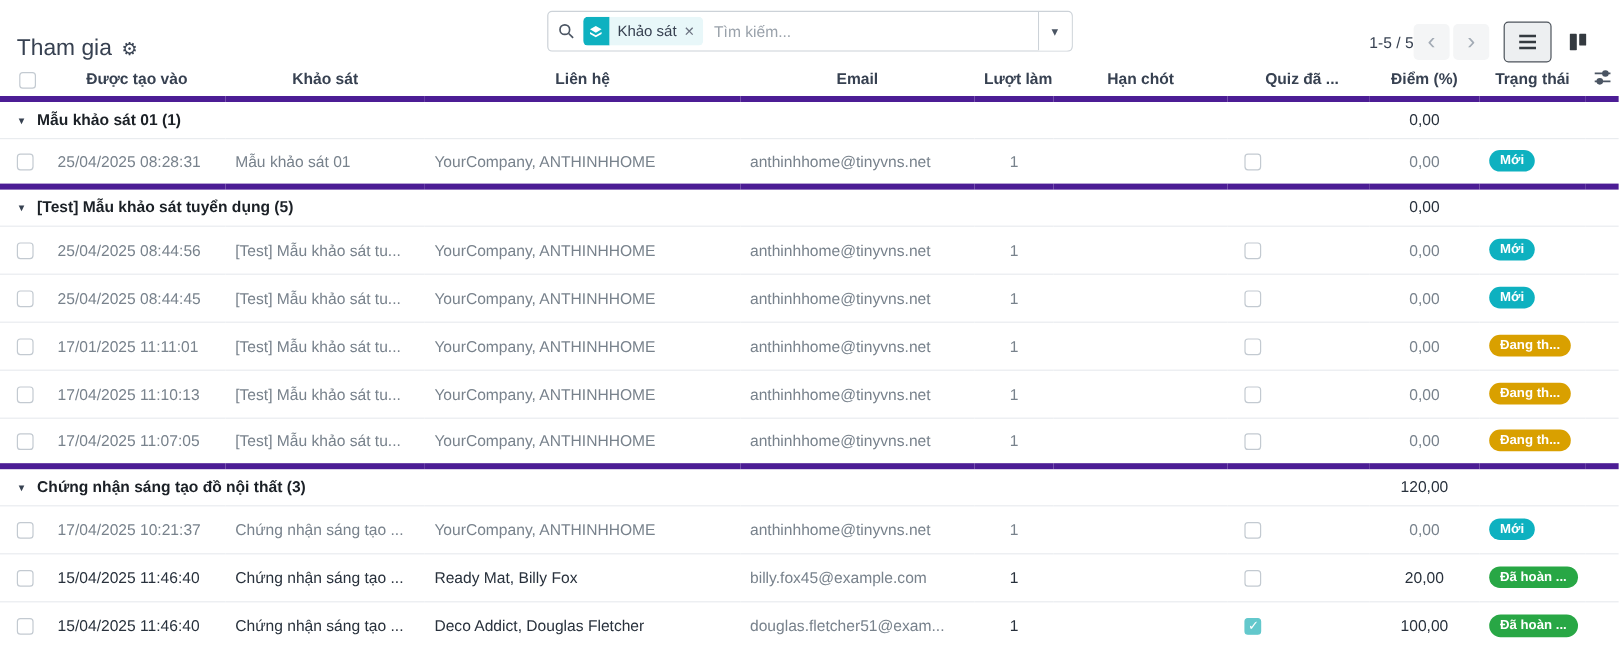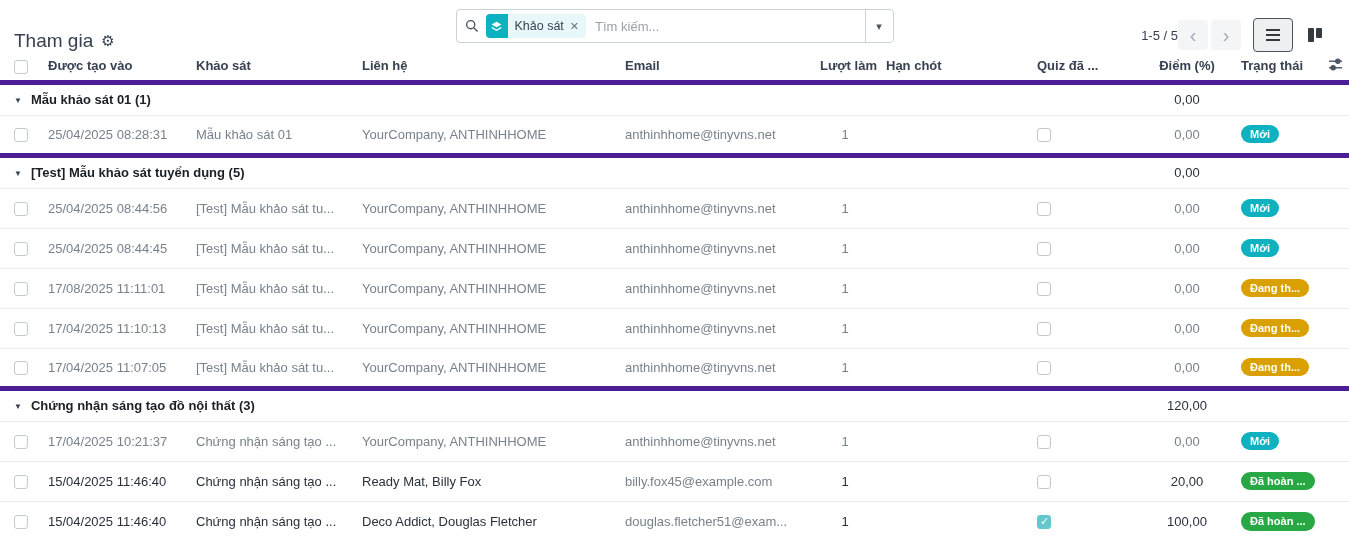--- a/index.html
+++ b/index.html
@@ -35,21 +35,21 @@
   .topbar-right { margin-left:auto; display:flex; align-items:center; }
   .pager-range { font-size:13px; color:#374151; }
   .pager-btn { width:30px; height:30px; border:none; border-radius:4px; background:#f4f5f6; color:#a3abb5; font-size:20px; line-height:26px; cursor:pointer; padding:0; font-family:inherit; }
   .pager-btn + .pager-btn { margin-left:3px; }
   .view-switcher { display:flex; gap:2px; margin-left:12px; }
   .view-btn { width:40px; height:34px; display:flex; align-items:center; justify-content:center; background:transparent; border:1px solid transparent; border-radius:4px; cursor:pointer; padding:0; }
   .view-btn.active { background:#edeff1; border-color:#4c535b; }
 
   
   table { width:1349px; border-collapse:collapse; table-layout:fixed; font-size:13px; }
-  thead th { height:30px; padding:0 8px; text-align:left; font-weight:600; color:#374151; border-bottom:1px solid #d5dade; white-space:nowrap; overflow:hidden; }
+  thead th { height:30px; padding:0 8px; text-align:center; font-weight:600; color:#374151; border-bottom:1px solid #d5dade; white-space:nowrap; overflow:hidden; }
   tbody td { height:40px; padding:0 8px; border-top:1px solid #e9ecef; white-space:nowrap; overflow:hidden; color:#28313c; }
   tr.muted-row td { color:#78828c; }
   .num { text-align:center; }
   .c-check { padding-left:14px !important; }
   .quiz-cell { padding-left:14px !important; }
   .opt { text-align:center; padding:0 4px !important; }
 
   tr.group-row td { height:33px; border-top:5px solid #4c1d95; background:#fff; }
   .group-label { font-weight:700; color:#1b2026; }
   .group-caret { font-size:8px; color:#374151; margin-right:9px; vertical-align:1px; }
@@ -219,21 +219,21 @@
       <td class="email-cell">anthinhhome@tinyvns.net</td>
       <td class="num">1</td>
       <td></td>
       <td class="quiz-cell"><span class="cb"></span></td>
       <td class="num">0,00</td>
       <td><span class="badge new">Mới</span></td>
       <td></td>
     </tr>
     <tr class="muted-row">
       <td class="c-check"><span class="cb"></span></td>
-      <td>17/08/2025 11:11:01</td>
+      <td>17/01/2025 11:11:01</td>
       <td>[Test] Mẫu khảo sát tu...</td>
       <td>YourCompany, ANTHINHHOME</td>
       <td class="email-cell">anthinhhome@tinyvns.net</td>
       <td class="num">1</td>
       <td></td>
       <td class="quiz-cell"><span class="cb"></span></td>
       <td class="num">0,00</td>
       <td><span class="badge prog">Đang th...</span></td>
       <td></td>
     </tr>

